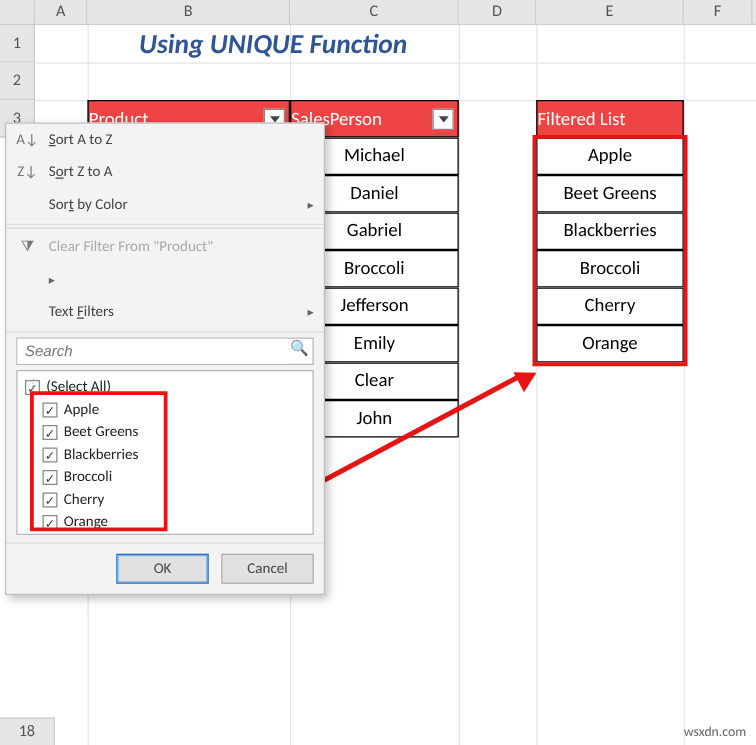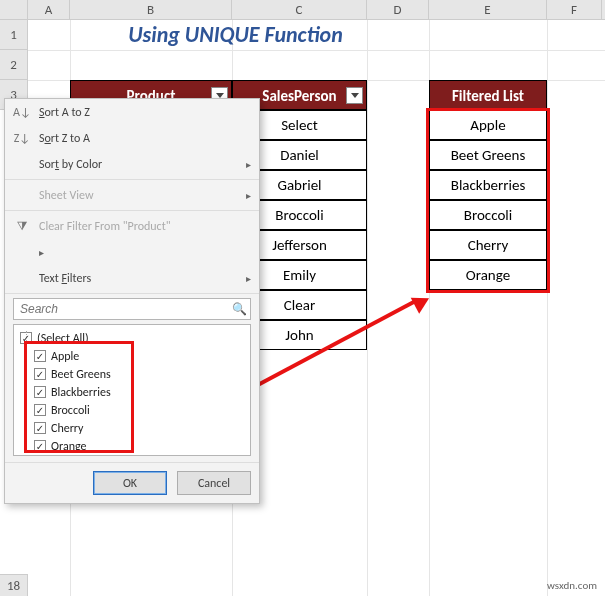--- a/index.html
+++ b/index.html
@@ -59,37 +59,37 @@
   top: 20px;
   left: 28px;
   right: 0;
   bottom: 0;
 }
 .gridlines-h { position:absolute; left:0; right:0; border-top:1px solid #e5e5e5; }
 .gridlines-v { position:absolute; top:0; bottom:0; border-left:1px solid #e5e5e5; }
 .title {
   position: absolute;
   top: 0;
-  left: 59px;
+  left: 42px;
   width: 297px;
   height: 30px;
   text-align: center;
   font-style: italic;
   font-weight: bold;
   font-size: 22px;
   color: #2f5597;
   line-height: 30px;
 }
 .hcell {
   position: absolute;
   height: 30px;
-  background: #7f1d1d;
+  background: #ef4444;
   color: #fff;
-  font-weight: bold;
-  text-align: center;
+  font-weight: normal;
+  text-align: left;
   line-height: 30px;
   border: 1px solid #000;
   font-size: 15px;
 }
 .dropbtn {
   position: absolute;
   right: 3px;
   top: 6px;
   width: 17px;
   height: 17px;
@@ -138,21 +138,20 @@
 .menu .mtext { flex: 1; }
 .menu .mtext u{text-decoration:underline}
 .menu .marrow::after{content:"▸"; color:#666; font-size:10px;}
 .menu .disabled { color: #aaa; }
 .menu .sep { height:1px; background:#ddd; margin:2px 0; }
 .searchbox {
   display: flex;
   margin: 4px 8px;
   border: 1px solid #b5b5b5;
   height: 22px;
-  align-items: center;
   background: #fff;
 }
 .searchbox input {
   flex: 1;
   border: none;
   font-size: 12px;
   color: #999;
   font-style: italic;
   padding: 0 6px;
   outline: none;
@@ -229,21 +228,21 @@
   z-index: 41;
 }
 .watermark {
   position: absolute;
   right: 8px;
   bottom: 4px;
   font-size: 11px;
   color: #666;
   margin-left: 36px;
 }
-.rh18 { position:absolute; left:0; bottom:0; width:28px; height:22px; border-top:1px solid #ccc; border-right:1px solid #ccc; background:#e6e6e6; text-align:center; line-height:22px; color:#555; font-size:13px;}
+.rh18 { position:absolute; left:0; bottom:0; width:44px; height:22px; border-top:1px solid #ccc; border-right:1px solid #ccc; background:#e6e6e6; text-align:center; line-height:22px; color:#555; font-size:13px;}
 </style>
 </head>
 <body>
 
 <div class="grid">
   <div class="colheaders">
     <div class="corner"></div>
     <div class="ch chA">A</div>
     <div class="ch chB">B</div>
     <div class="ch chC">C</div>
@@ -274,21 +273,21 @@
       <div class="dropbtn"></div>
     </div>
     <div class="hcell" style="top:60px;left:204px;width:135px">
       <span>SalesPerson</span>
       <div class="dropbtn"></div>
     </div>
     <div class="hcell" style="top:60px;left:401px;width:118px">
       <span>Filtered List</span>
     </div>
 
-    <div class="dcell" style="top:90px;left:204px;width:135px">Select</div>
+    <div class="dcell" style="top:90px;left:204px;width:135px">Michael</div>
     <div class="dcell" style="top:120px;left:204px;width:135px">Daniel</div>
     <div class="dcell" style="top:150px;left:204px;width:135px">Gabriel</div>
     <div class="dcell" style="top:180px;left:204px;width:135px">Broccoli</div>
     <div class="dcell" style="top:210px;left:204px;width:135px">Jefferson</div>
     <div class="dcell" style="top:240px;left:204px;width:135px">Emily</div>
     <div class="dcell" style="top:270px;left:204px;width:135px">Clear</div>
     <div class="dcell" style="top:300px;left:204px;width:135px">John</div>
 
     <div class="dcell" style="top:90px;left:401px;width:118px">Apple</div>
     <div class="dcell" style="top:120px;left:401px;width:118px">Beet Greens</div>
@@ -309,25 +308,20 @@
   <div class="mitem">
     <span class="micon">Z↓</span>
     <span class="mtext">S<u>o</u>rt Z to A</span>
   </div>
   <div class="mitem">
     <span class="micon"></span>
     <span class="mtext">Sor<u>t</u> by Color</span>
     <span class="marrow"></span>
   </div>
   <div class="sep"></div>
-  <div class="mitem disabled">
-    <span class="micon"></span>
-    <span class="mtext">Sheet View</span>
-    <span class="marrow"></span>
-  </div>
   <div class="sep"></div>
   <div class="mitem disabled">
     <span class="micon">⧩</span>
     <span class="mtext">Clear Filter From "Product"</span>
   </div>
   <div class="mitem disabled">
     <span class="micon"></span>
     <span class="marrow"></span>
   </div>
   <div class="mitem">

